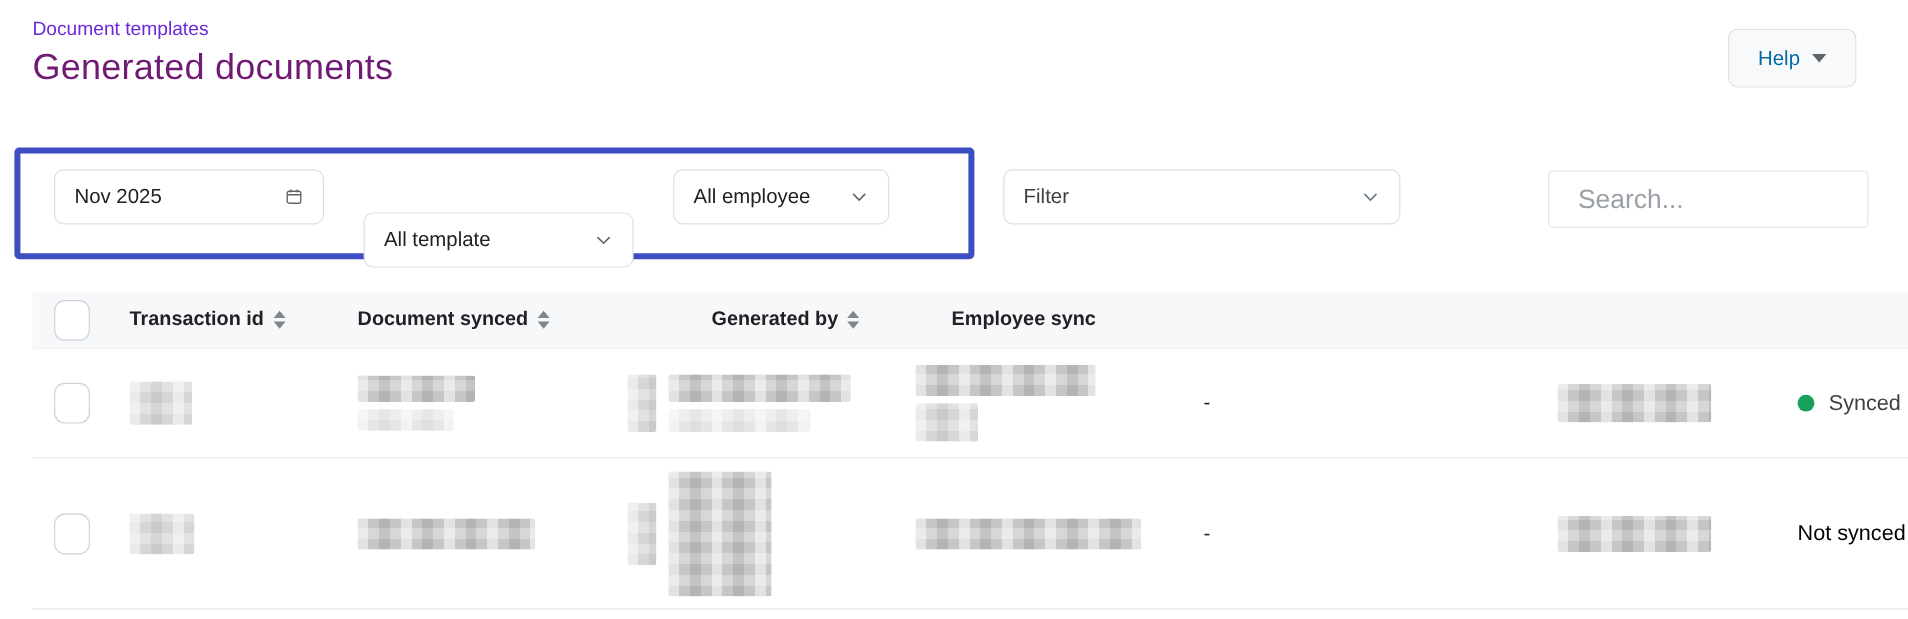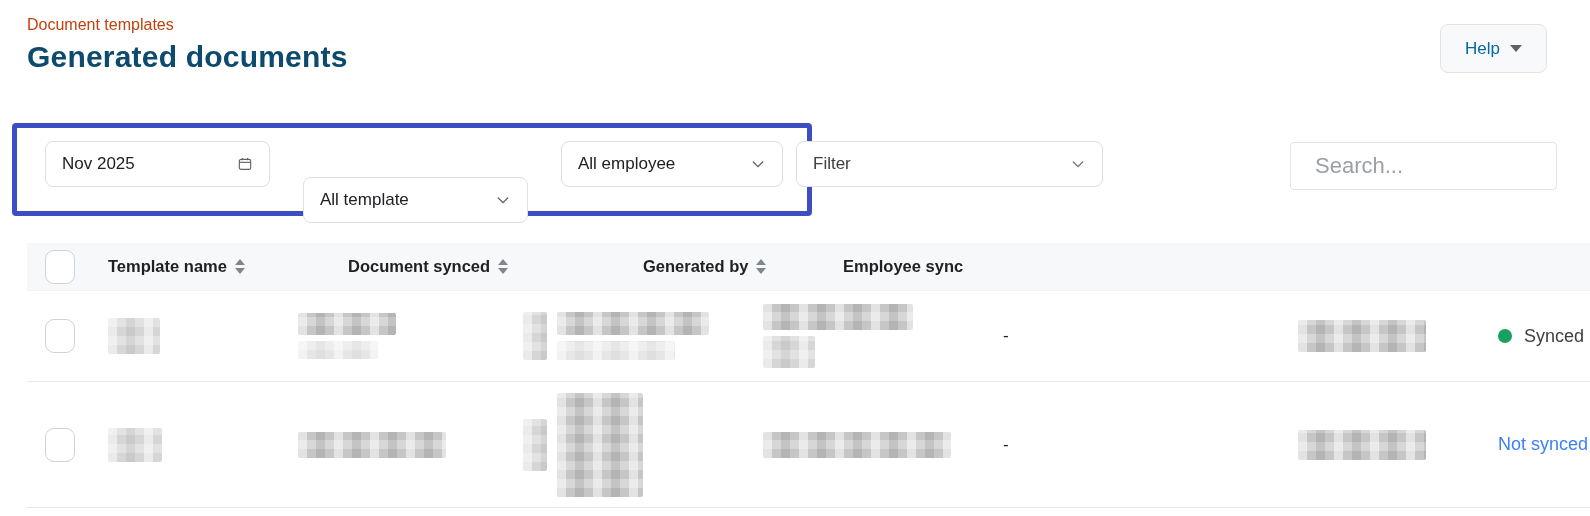--- a/index.html
+++ b/index.html
@@ -1,31 +1,31 @@
 <!DOCTYPE html>
 <html><head>
 <meta charset="utf-8">
 <style>
   html,body{margin:0;padding:0;background:#fff;}
   body{width:1590px;height:516px;overflow:hidden;font-family:"Liberation Sans","DejaVu Sans",sans-serif;color:#202124;}
   .app{position:relative;width:1590px;height:516px;background:#fff;}
 
   
-  .breadcrumb{position:absolute;left:27px;top:16px;font-size:16px;color:#c2410c;text-decoration:none;cursor:pointer;}
-  .page-title{position:absolute;left:27px;top:40px;margin:0;font-size:30px;font-weight:bold;color:#0c4a6e;letter-spacing:.2px;}
+  .breadcrumb{position:absolute;left:27px;top:16px;font-size:16px;color:#6d28d9;text-decoration:none;cursor:pointer;}
+  .page-title{position:absolute;left:27px;top:40px;margin:0;font-size:30px;font-weight:normal;color:#701a75;letter-spacing:.2px;}
   .help-btn{position:absolute;left:1440px;top:24px;width:105px;height:47px;background:#f8f9fa;border:1px solid #e0e3e7;border-radius:8px;display:flex;align-items:center;justify-content:center;gap:10px;font-size:17px;color:#0369a1;cursor:pointer;}
   .caret-down{width:0;height:0;border-left:6px solid transparent;border-right:6px solid transparent;border-top:7px solid #5f6368;}
 
   
   .highlight-box{position:absolute;left:12px;top:123px;width:790px;height:83px;border:5px solid #3D4EC2;border-radius:4px;pointer-events:none;}
   .field{position:absolute;top:141px;height:46px;background:#fff;border:1px solid #dcdfe3;border-radius:8px;display:flex;align-items:center;justify-content:space-between;padding:16px 16px;box-sizing:border-box;font-size:17px;color:#202124;cursor:pointer;}
   .field-month{left:45px;width:225px;}
   .field-template{left:303px;width:225px;margin-top:36px;}
-  .field-employee{left:561px;width:222px;}
-  .field-filter{left:796px;width:307px;color:#3c4043;}
+  .field-employee{left:561px;width:180px;}
+  .field-filter{left:836px;width:331px;color:#3c4043;}
   .chev{width:16px;height:16px;flex:0 0 auto;}
   .search-wrap{position:absolute;left:1290px;top:142px;width:267px;height:48px;border:1px solid #e1e4e8;border-radius:4px;background:#fff;display:flex;align-items:center;padding:0 12px;box-sizing:border-box;gap:10px;}
   .search-wrap input{border:none;outline:none;flex:1;font-size:22px;font-family:inherit;color:#202124;background:transparent;}
   .search-wrap input::placeholder{color:#9aa0a6;}
 
   
   .table{position:absolute;left:27px;top:243px;width:1673px;}
   .tr{display:flex;align-items:center;}
   .thead{height:47px;background:#f7f8f9;border-bottom:1px solid #f0f1f3;font-weight:bold;font-size:16.5px;color:#202124;}
   .row1{height:90px;border-bottom:1px solid #e9ebee;}
@@ -52,21 +52,21 @@
       #d7d7d7;}
   .px.light{opacity:.42;}
   .px.mid{opacity:.7;}
   .stack{display:flex;flex-direction:column;gap:6px;}
   .emp-wrap{display:flex;align-items:center;gap:10px;}
 
   .dash{font-size:17px;color:#202124;}
   .status{display:flex;align-items:center;gap:12px;font-size:18px;white-space:nowrap;}
   .dot{width:14px;height:14px;border-radius:50%;background:#18A05E;flex:0 0 auto;}
   .status.synced{color:#3c4043;}
-  .status.notsynced{color:#3b82f6;justify-content:center;}
+  .status.notsynced{color:#000000;justify-content:center;}
 </style>
 </head>
 <body>
 
 <div class="app">
 
   <a class="breadcrumb">Document templates</a>
   <h1 class="page-title">Generated documents</h1>
 
   <div class="help-btn">
@@ -114,23 +114,23 @@
     </svg>
     <input type="text" placeholder="Search..." style="">
   </div>
 
   <div class="table">
 
     <div class="tr thead">
       <div class="th c-check">
           <span class="checkbox"></span>
         </div>
-      <div class="th c-tmpl">
-        <span class="th-label">
-            <span>Template name</span>
+      <div class="th c-txn">
+        <span class="th-label">
+            <span>Transaction id</span>
             <span class="sort">
               <i class="up"></i>
               <i class="dn"></i>
             </span>
           </span>
       </div>
       <div class="th c-doc">
         <span class="th-label">
             <span>Document synced</span>
             <span class="sort">

